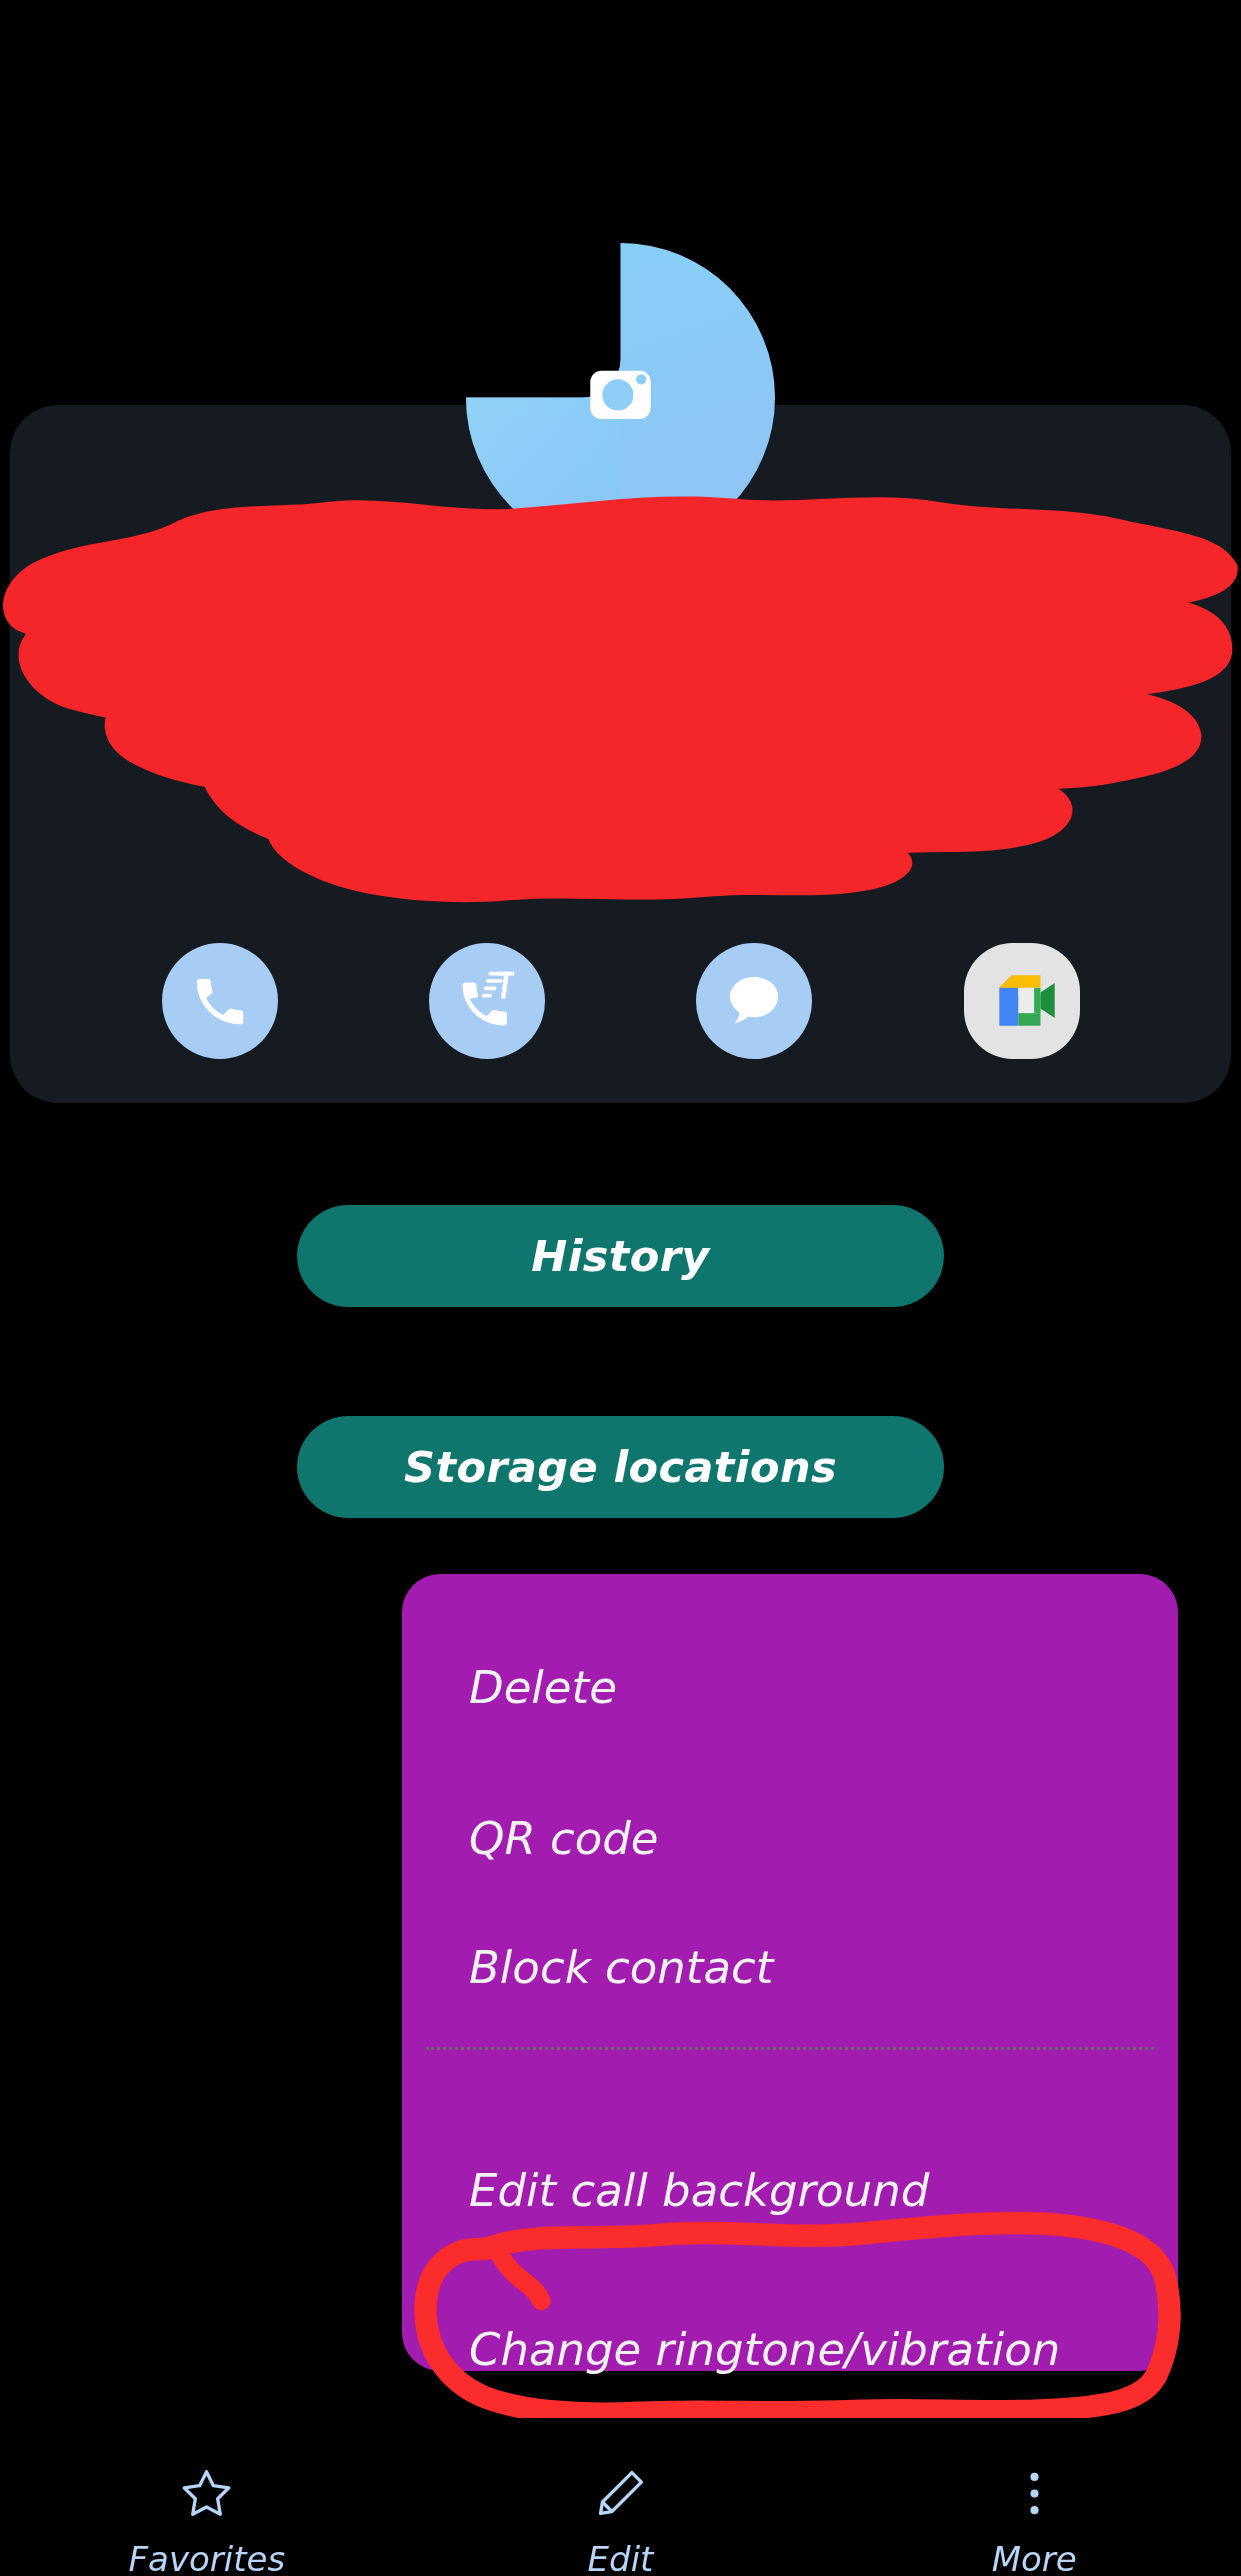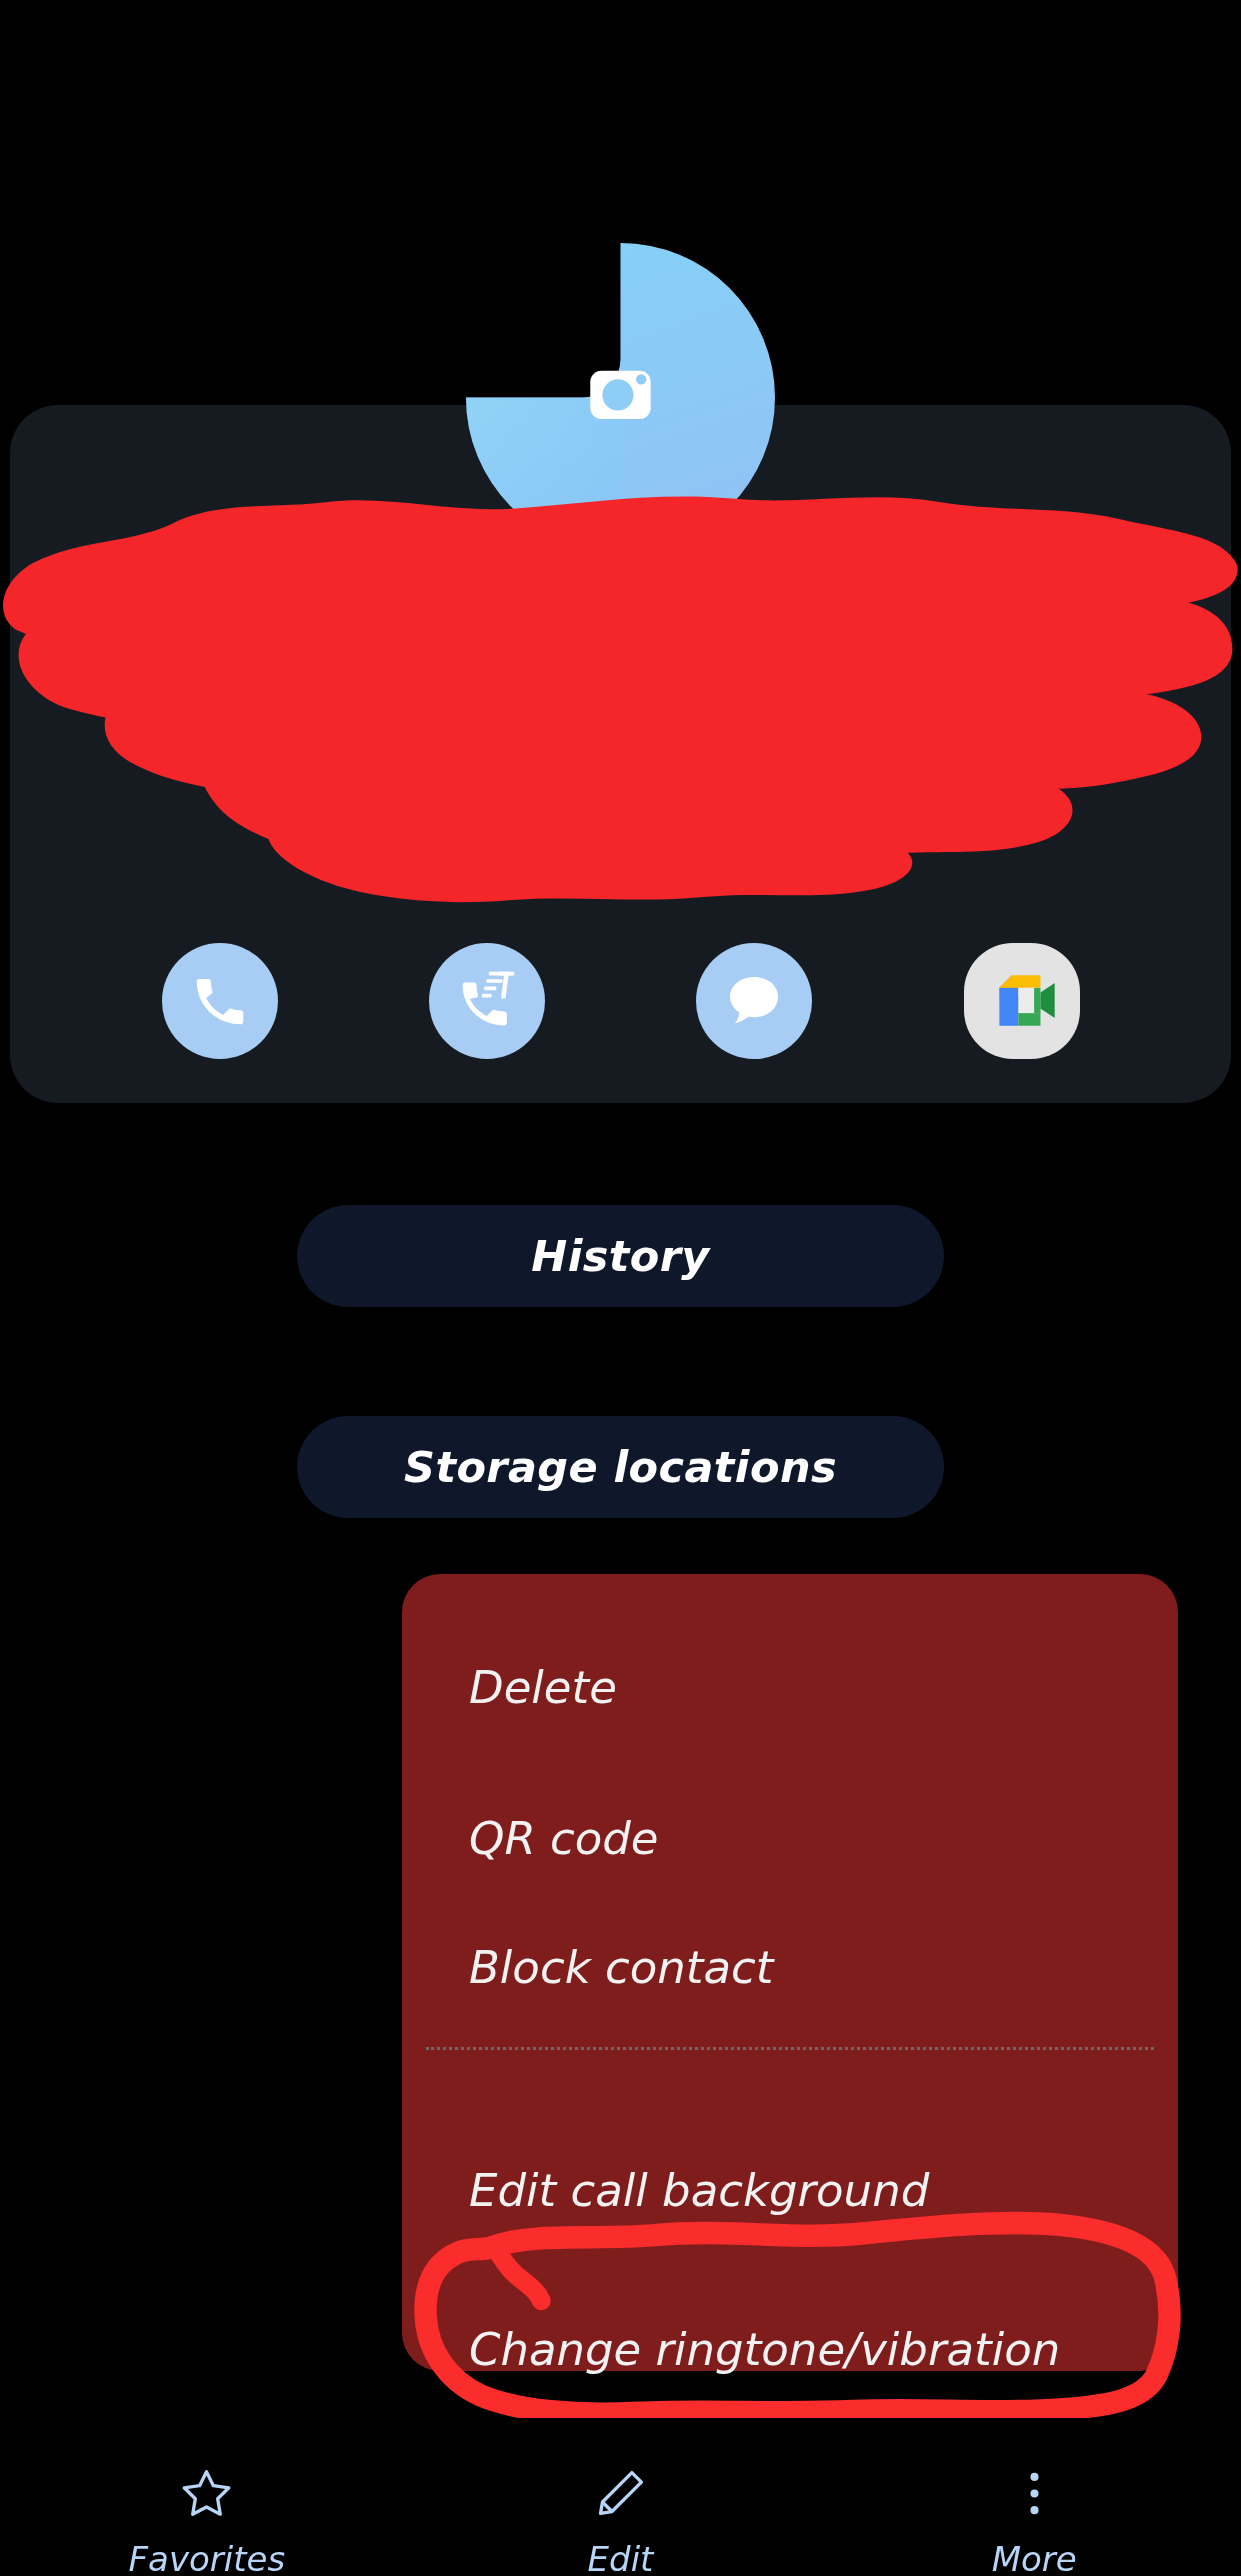--- a/index.html
+++ b/index.html
@@ -76,21 +76,21 @@
     background: #e3e3e3;
     border-radius: 42%;
   }
 
   
   .pill {
     position: absolute;
     left: 297px;
     width: 647px;
     height: 102px;
-    background: #0f172a;
+    background: #0f766e;
     border-radius: 51px;
     display: flex;
     align-items: center;
     justify-content: center;
     color: #ffffff;
     font-family: "DejaVu Sans", sans-serif;
     font-size: 43px;
     font-style: italic;
     font-weight: bold;
     letter-spacing: 0.4px;
@@ -98,21 +98,21 @@
   #pill-history  { top: 1205px; }
   #pill-storage  { top: 1416px; }
 
   
   #popup-menu {
     position: absolute;
     left: 402px;
     top: 1574px;
     width: 776px;
     height: 797px;
-    background: #7f1d1d;
+    background: #a21caf;
     border-radius: 38px;
     z-index: 8;
   }
   .menu-item {
     position: absolute;
     left: 67px;
     color: #f2f2f2;
     font-family: "DejaVu Sans", sans-serif;
     font-size: 45px;
     font-style: italic;

